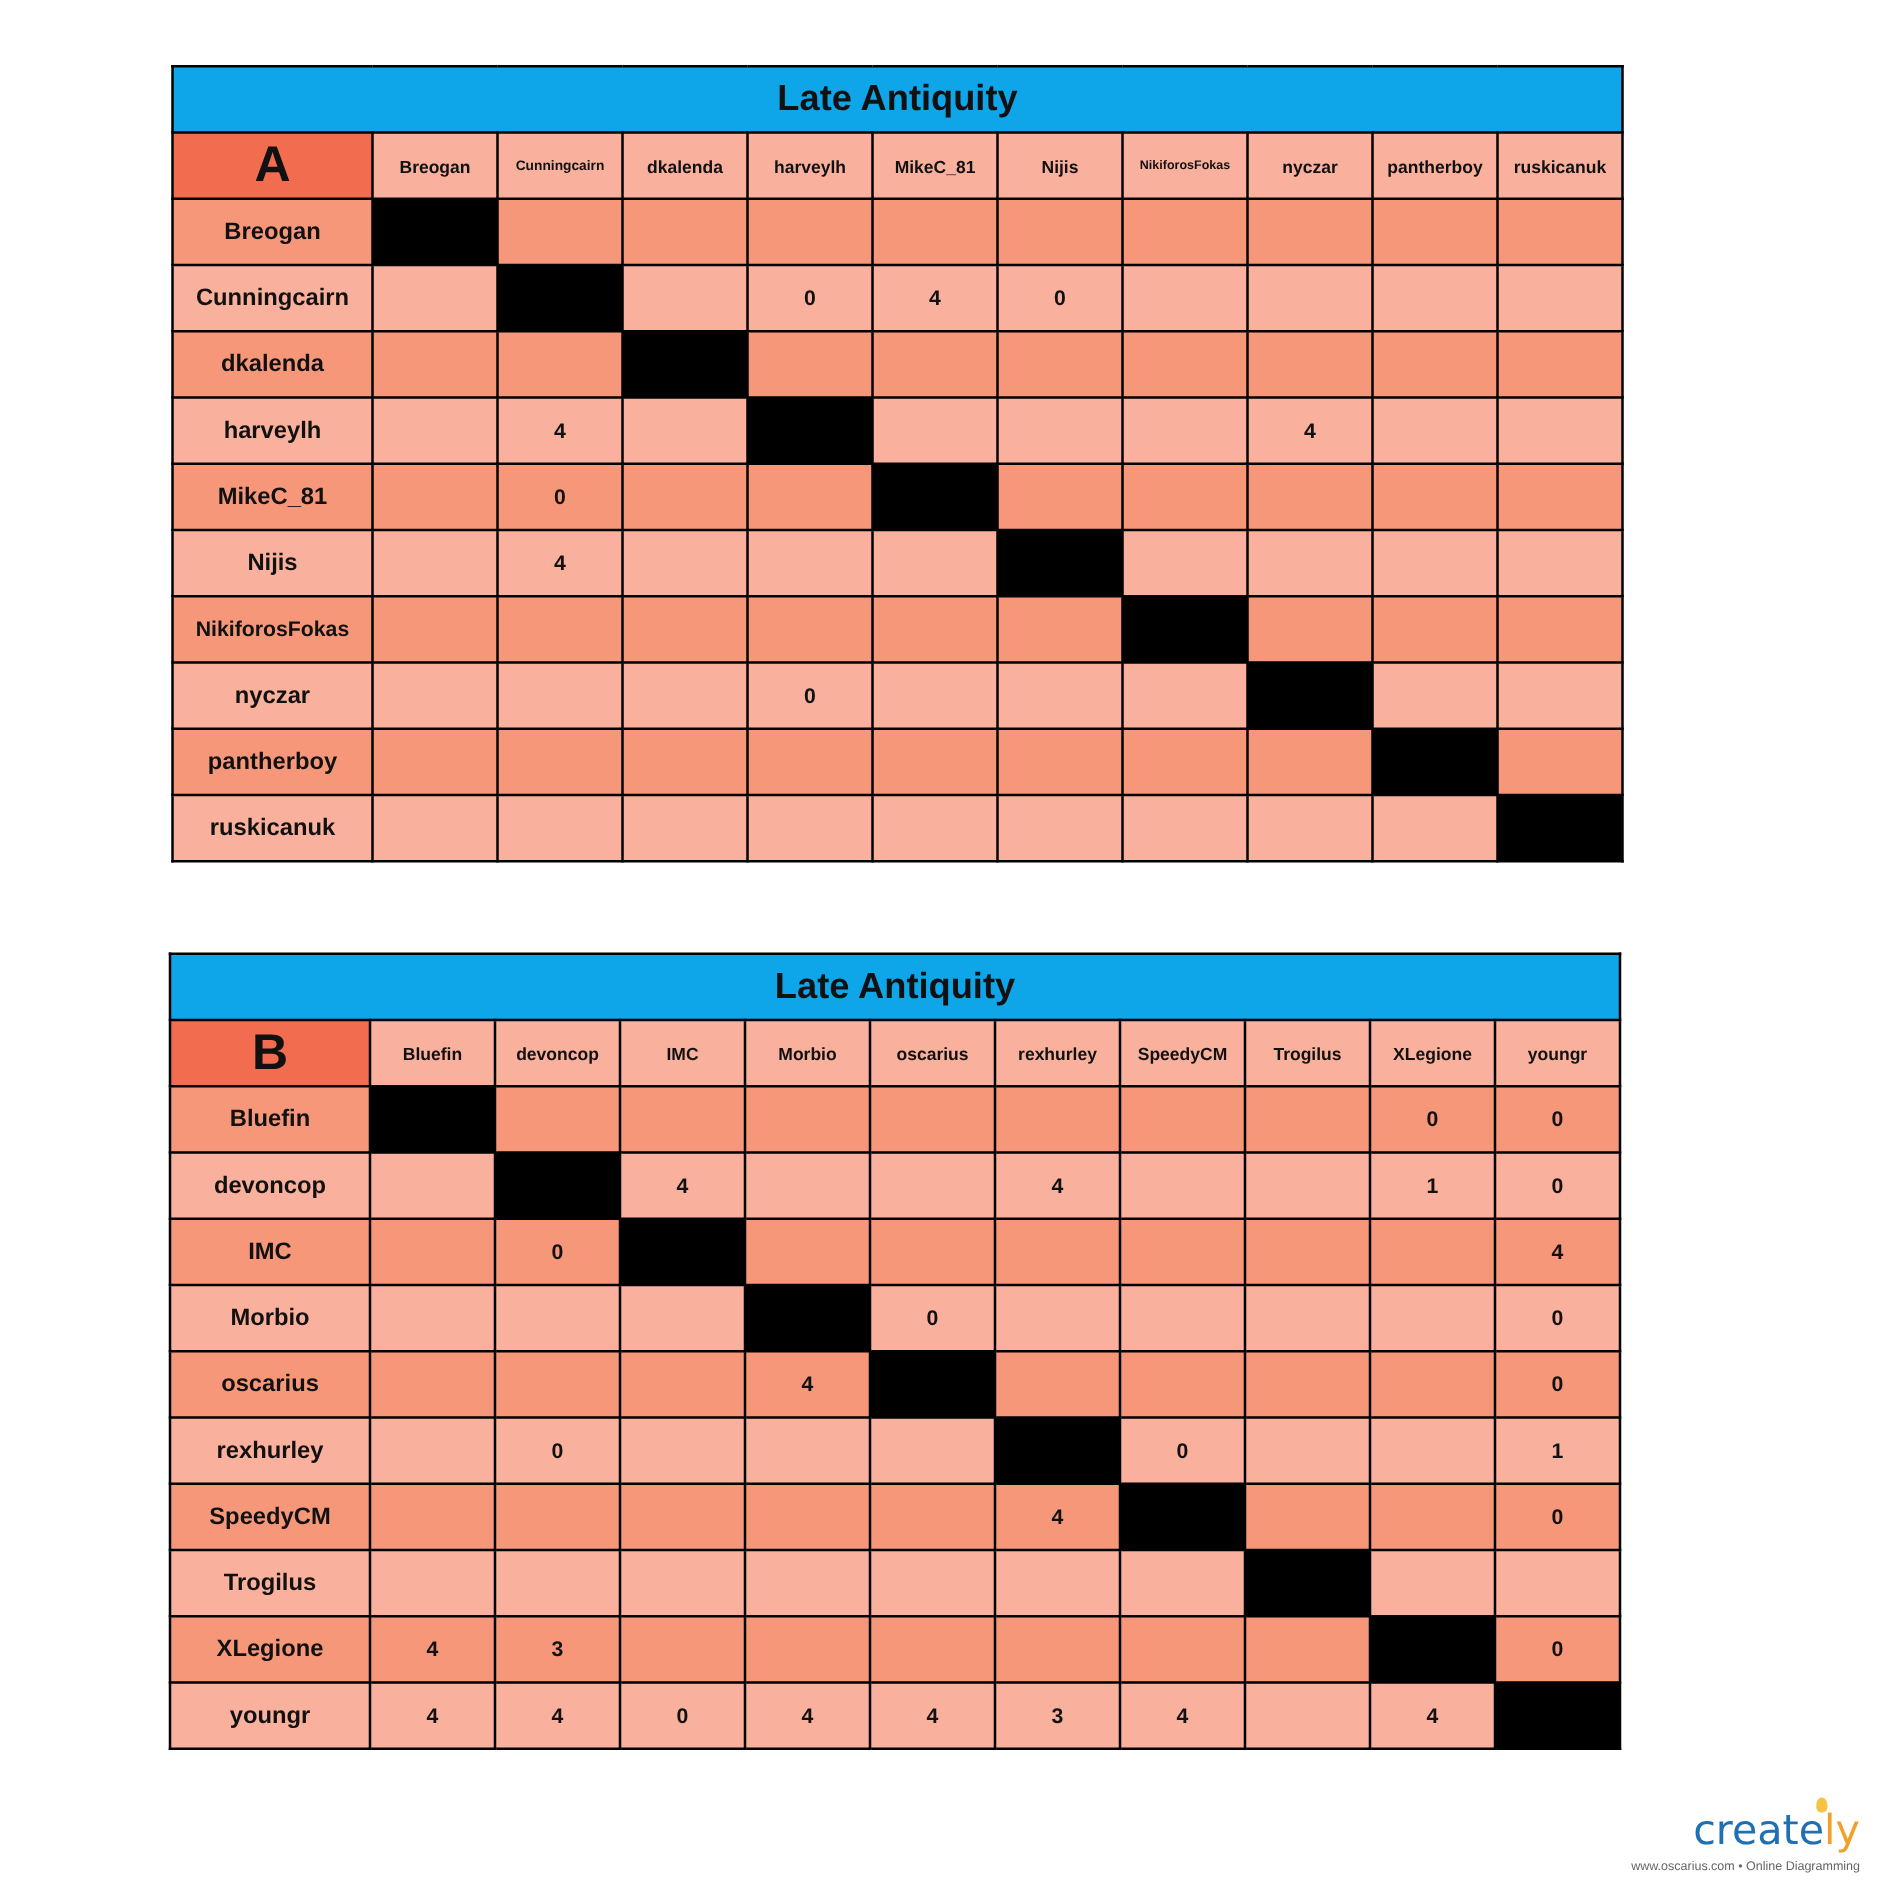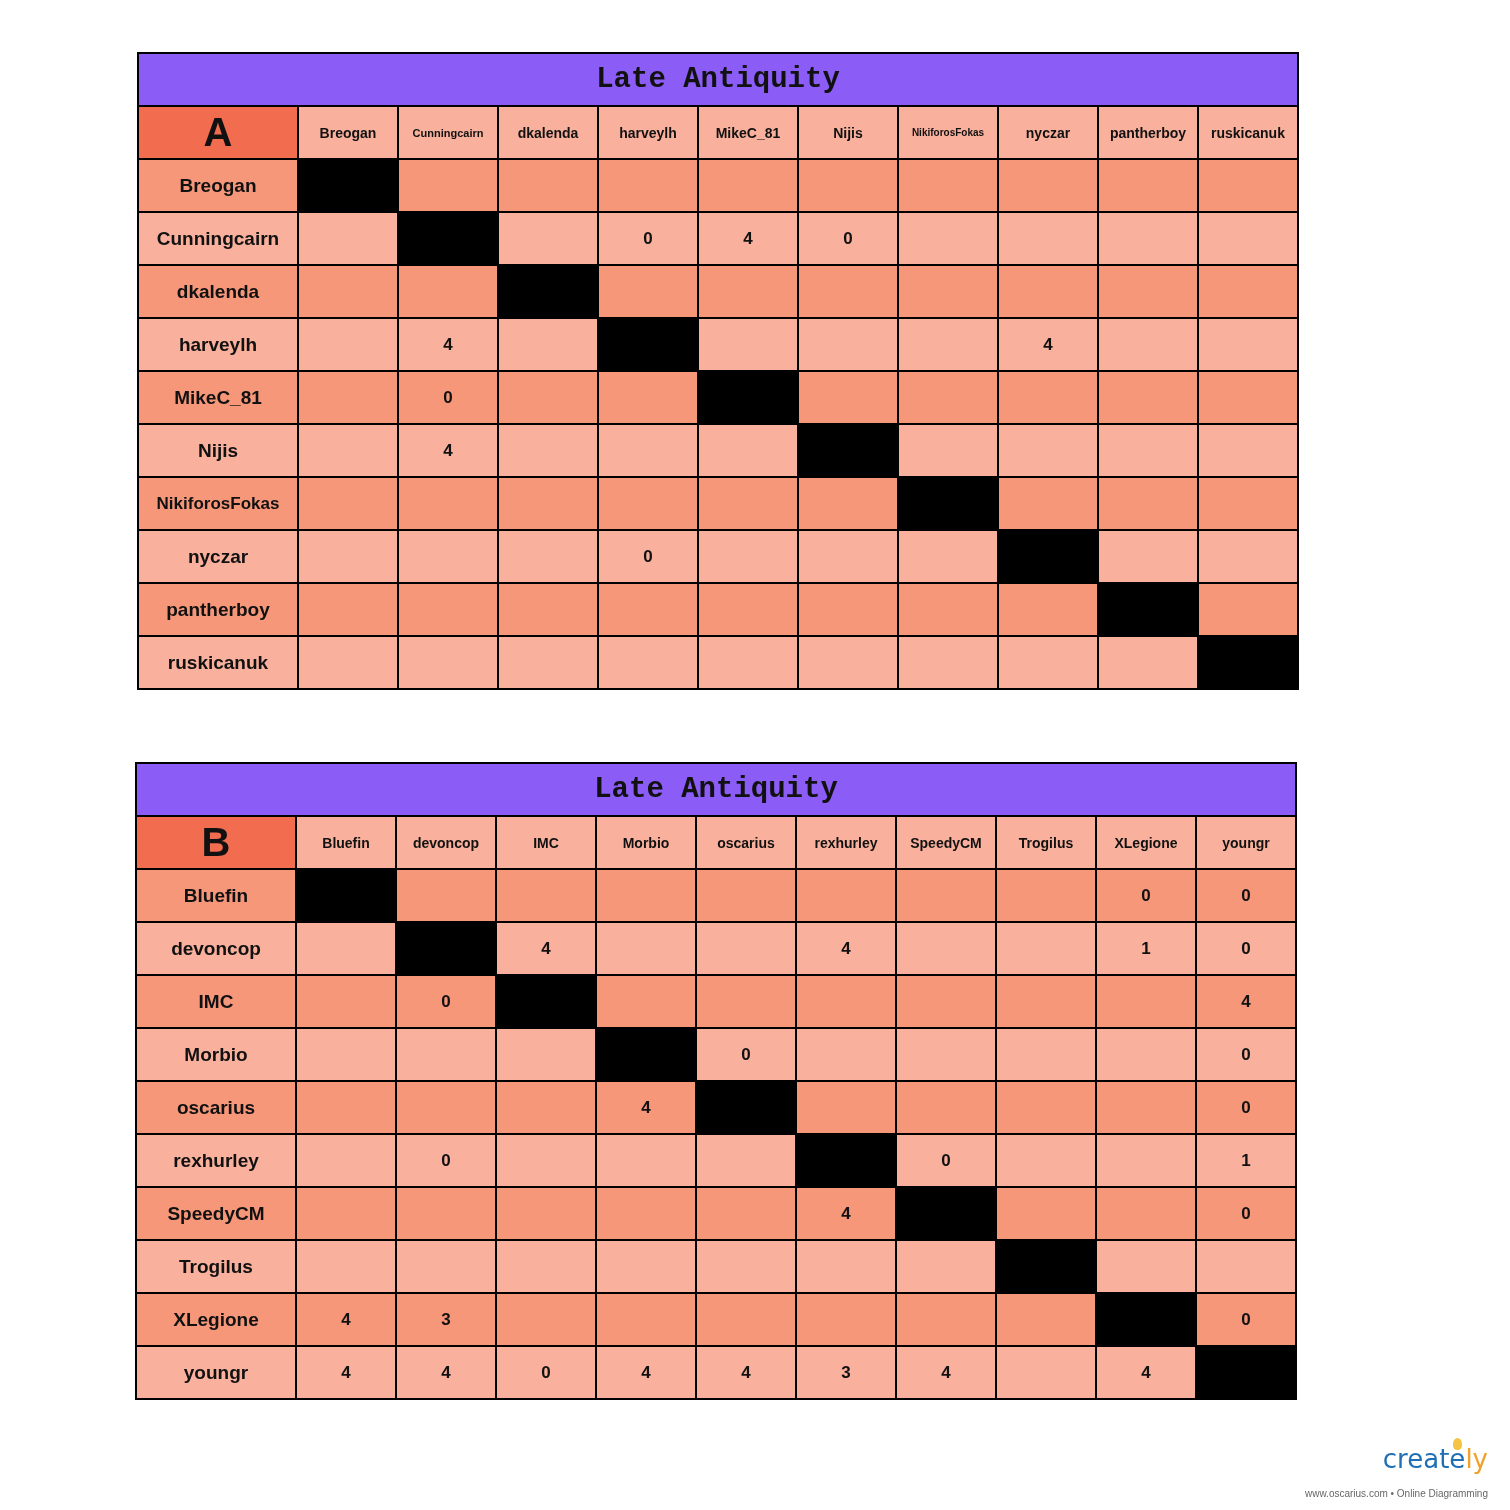--- a/index.html
+++ b/index.html
@@ -3,35 +3,35 @@
 <meta charset="utf-8">
 <style>
   html, body { margin:0; padding:0; background:#ffffff; }
   body { width:1510px; height:1510px; position:relative; overflow:hidden;
          font-family:"Liberation Sans", sans-serif; }
   .matrix { position:absolute; border-collapse:collapse; table-layout:fixed; }
   .matrix td { border:2px solid #000; padding:0; text-align:center; vertical-align:middle;
                font-weight:bold; color:#111; height:51px; }
   .matrix col.first { width:160px; }
   .matrix col.c { width:100px; }
-  .title-cell { background:#8b5cf6; font-size:29px; height:51px;font-family:Liberation Mono, monospace; }
+  .title-cell { background:#0ea5e9; font-size:29px; height:51px; }
   .corner { background:#f26c4f; font-size:40px; }
   .colhead { background:#f9b09c; font-size:14px; }
   .colhead.small { font-size:11px; }
   .colhead.xsmall { font-size:10px; }
   .rowhead { font-size:19px; }
   .rowhead.small { font-size:17px; }
   .odd td.cell, .odd td.rowhead { background:#f6977a; }
   .even td.cell, .even td.rowhead { background:#f9b09c; }
   td.diag { background:#000 !important; }
   td.cell { font-size:17px; }
   #tableA { left:137px; top:52px; }
   #tableB { left:135px; top:762px; }
   .logo { position:absolute; left:1280px; top:1436px; width:220px; height:70px; }
-  .logo-word { position:absolute; right:12px; top:8px; font-size:26px; color:#1f6fb5;
+  .logo-word { position:absolute; right:12px; top:8px; font-size:33px; color:#1f6fb5;
                font-family:"DejaVu Sans", sans-serif; letter-spacing:0px; }
   .logo-word .ly { color:#f0a12b; }
   .bulb { position:absolute; right:38px; top:2px; width:9px; height:12px; background:#f6c444;
           border-radius:50% 50% 40% 40%; }
   .logo-sub { position:absolute; right:12px; top:52px; font-size:10px; color:#666;
               white-space:nowrap; }
 </style>
 </head>
 <body>
 

